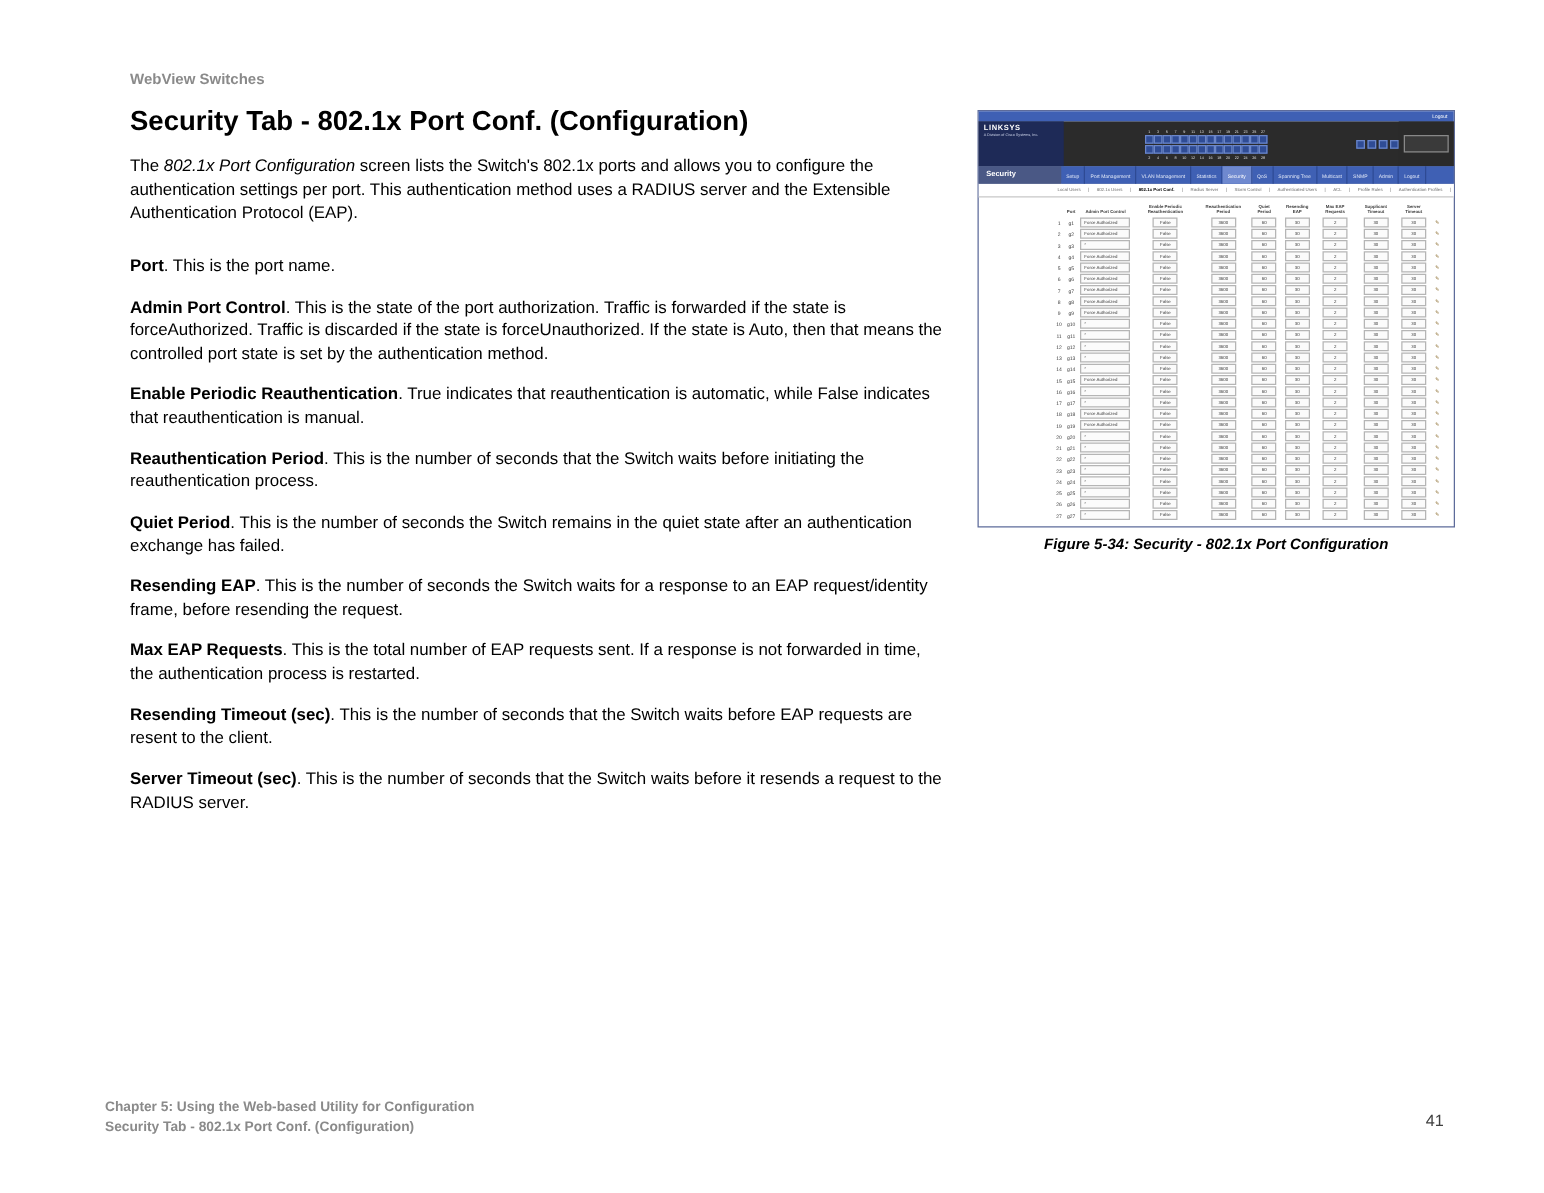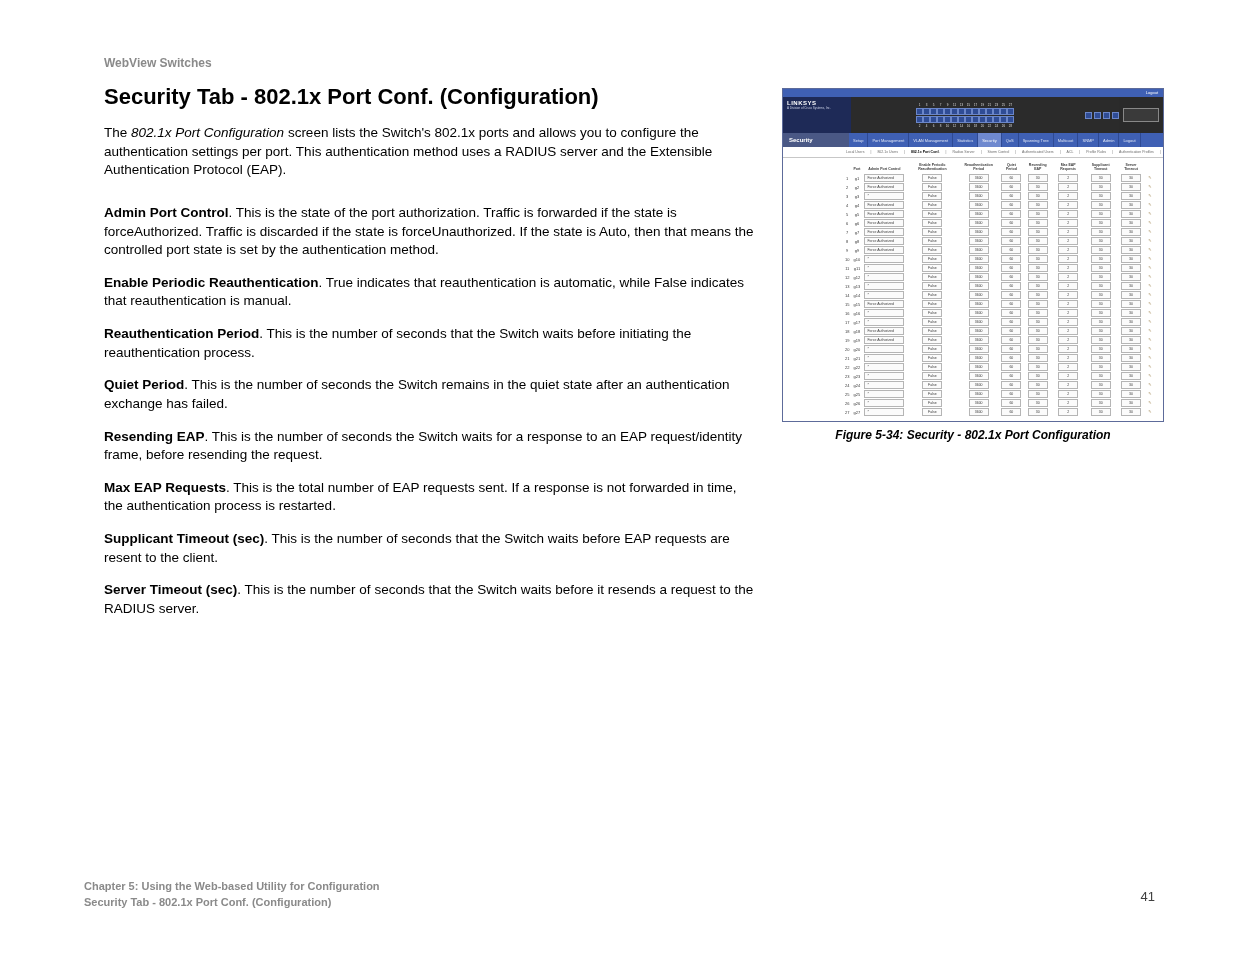--- a/index.html
+++ b/index.html
@@ -262,27 +262,28 @@
   <div class="columns">
 
     <div class="left-col">
       <h1 class="section-title">Security Tab - 802.1x Port Conf. (Configuration)</h1>
 
       <p class="intro">
         <span>The </span><span class="italic">802.1x Port Configuration</span><span> screen lists the Switch's 802.1x ports and allows you to configure the authentication settings per port. This authentication method uses a RADIUS server and the Extensible Authentication Protocol (EAP).</span>
       </p>
 
       <div id="defs-container">
+          <p class="defn"><span class="term">Port</span><span>. This is the port name.</span></p>
           <p class="defn"><span class="term">Admin Port Control</span><span>. This is the state of the port authorization. Traffic is forwarded if the state is forceAuthorized. Traffic is discarded if the state is forceUnauthorized. If the state is Auto, then that means the controlled port state is set by the authentication method.</span></p>
           <p class="defn"><span class="term">Enable Periodic Reauthentication</span><span>. True indicates that reauthentication is automatic, while False indicates that reauthentication is manual.</span></p>
           <p class="defn"><span class="term">Reauthentication Period</span><span>. This is the number of seconds that the Switch waits before initiating the reauthentication process.</span></p>
           <p class="defn"><span class="term">Quiet Period</span><span>. This is the number of seconds the Switch remains in the quiet state after an authentication exchange has failed.</span></p>
           <p class="defn"><span class="term">Resending EAP</span><span>. This is the number of seconds the Switch waits for a response to an EAP request/identity frame, before resending the request.</span></p>
           <p class="defn"><span class="term">Max EAP Requests</span><span>. This is the total number of EAP requests sent. If a response is not forwarded in time, the authentication process is restarted.</span></p>
-          <p class="defn"><span class="term">Supplicant Timeout (sec)</span><span>. This is the number of seconds that the Switch waits before EAP requests are resent to the client.</span></p>
+          <p class="defn"><span class="term">Resending Timeout (sec)</span><span>. This is the number of seconds that the Switch waits before EAP requests are resent to the client.</span></p>
           <p class="defn"><span class="term">Server Timeout (sec)</span><span>. This is the number of seconds that the Switch waits before it resends a request to the RADIUS server.</span></p>
         </div>
     </div>
 
     <div class="right-col">
 
       <div class="ui-shot">
         <div class="ui-topbar">
           <span class="logout">Logout</span>
         </div>

